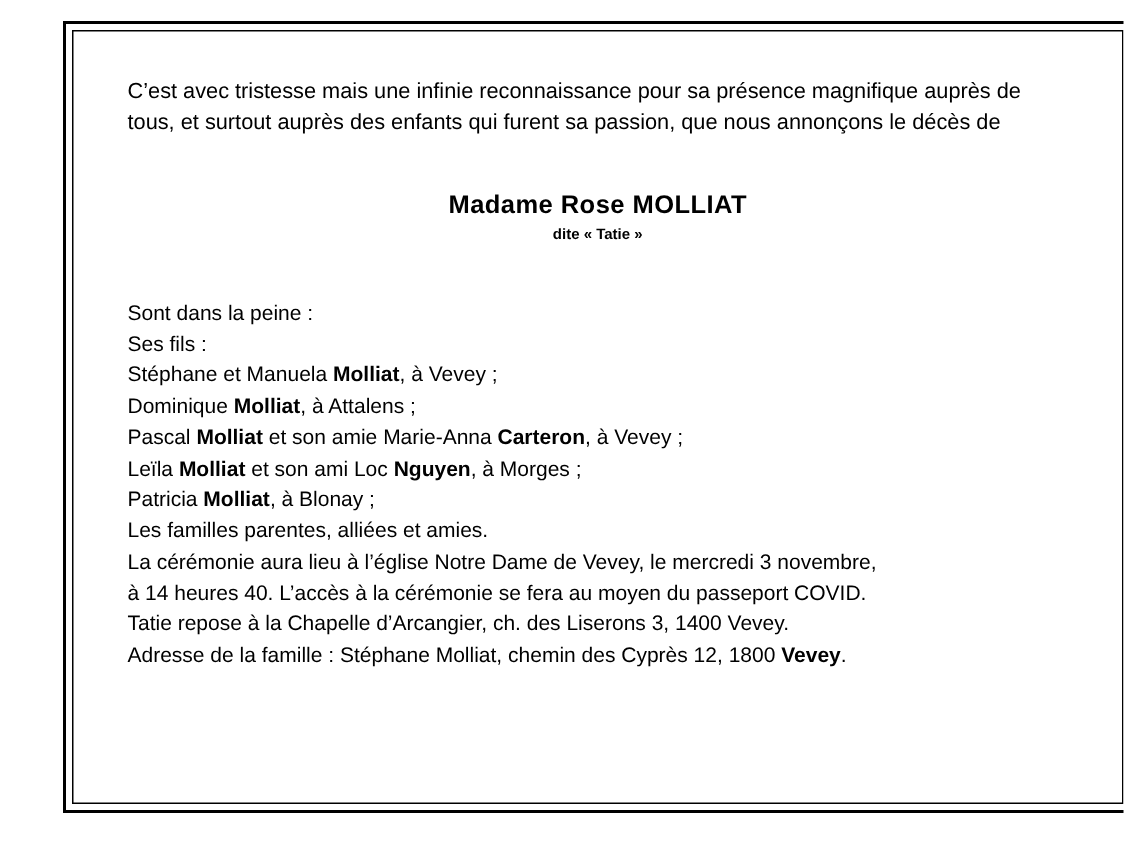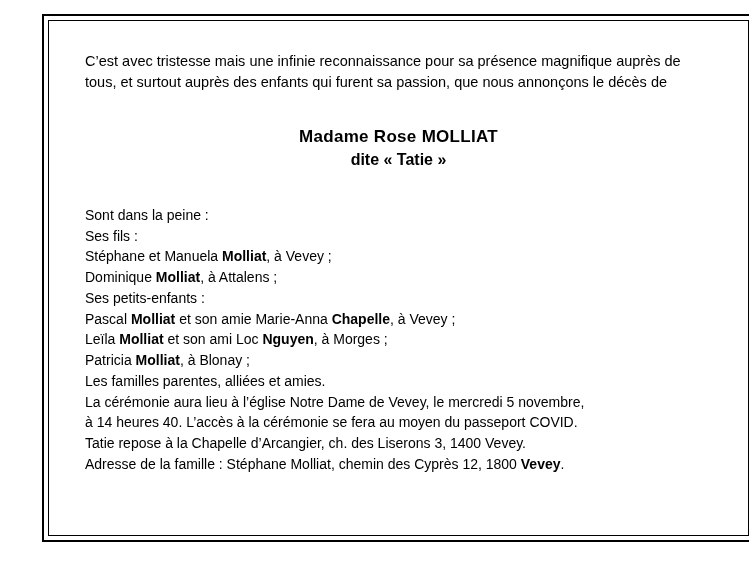--- a/index.html
+++ b/index.html
@@ -53,21 +53,21 @@
     text-align: center;
     margin: 0 0 36px 0;
   }
   .deceased-name {
     font-size: 17px;
     font-weight: bold;
     letter-spacing: 0.3px;
     margin: 0 0 4px 0;
   }
   .deceased-alias {
-    font-size: 16px;
+    font-size: 10px;
     font-weight: bold;
     margin: 0;
   }
   .family-list {
     font-size: 14px;
     line-height: 1.48;
     margin: 0 0 26px 0;
   }
   .family-list .line {
     white-space: normal;
@@ -92,26 +92,25 @@
       <div class="deceased-block">
         <div class="deceased-name">Madame Rose MOLLIAT</div>
         <div class="deceased-alias">dite « Tatie »</div>
       </div>
 
       <div class="family-list">
           <div class="line">Sont dans la peine :</div>
           <div class="line">Ses fils :</div>
           <div class="line">Stéphane et Manuela <b>Molliat</b>, à Vevey ;</div>
           <div class="line">Dominique <b>Molliat</b>, à Attalens ;</div>
-          <div class="line">Ses petits-enfants :</div>
-          <div class="line">Pascal <b>Molliat</b> et son amie Marie-Anna <b>Chapelle</b>, à Vevey ;</div>
+          <div class="line">Pascal <b>Molliat</b> et son amie Marie-Anna <b>Carteron</b>, à Vevey ;</div>
           <div class="line">Leïla <b>Molliat</b> et son ami Loc <b>Nguyen</b>, à Morges ;</div>
           <div class="line">Patricia <b>Molliat</b>, à Blonay ;</div>
           <div class="line">Les familles parentes, alliées et amies.</div>
-          <div class="line">La cérémonie aura lieu à l’église Notre Dame de Vevey, le mercredi 5 novembre,</div>
+          <div class="line">La cérémonie aura lieu à l’église Notre Dame de Vevey, le mercredi 3 novembre,</div>
           <div class="line">à 14 heures 40. L’accès à la cérémonie se fera au moyen du passeport COVID.</div>
           <div class="line">Tatie repose à la Chapelle d’Arcangier, ch. des Liserons 3, 1400 Vevey.</div>
           <div class="line">Adresse de la famille : Stéphane Molliat, chemin des Cyprès 12, 1800 <b>Vevey</b>.</div>
         </div>
 
 
     </div>
   </div>
 </div>
 

